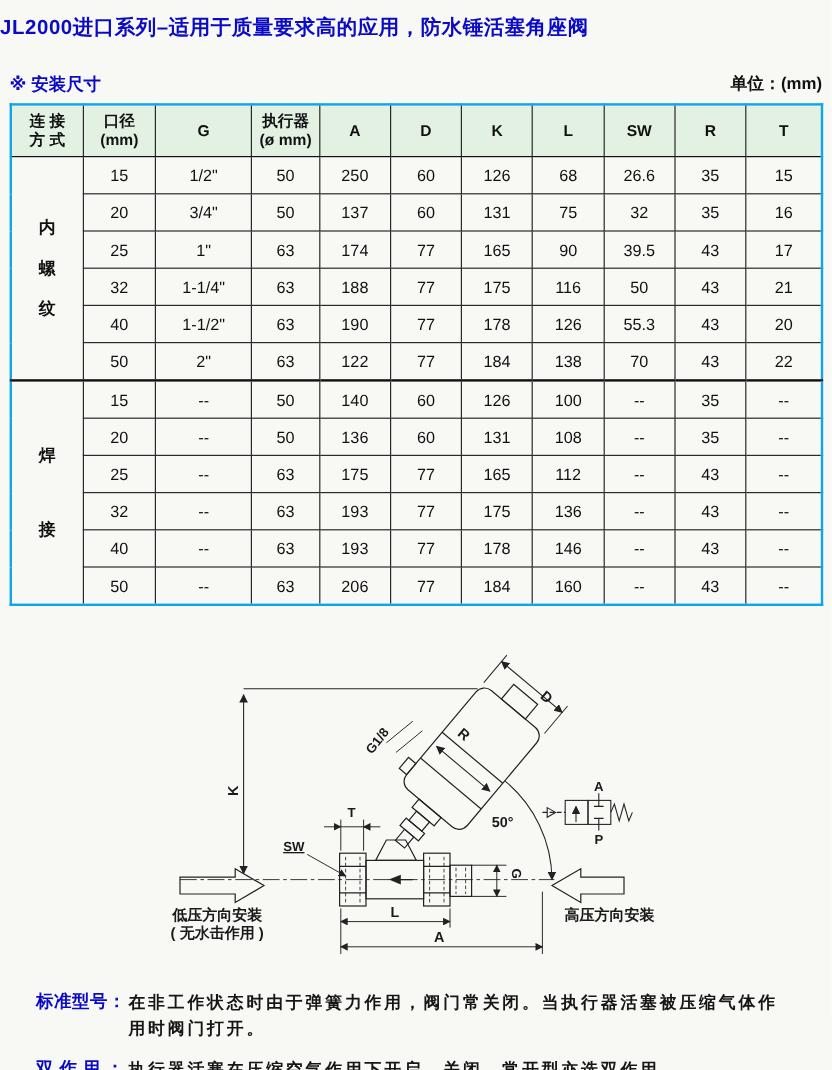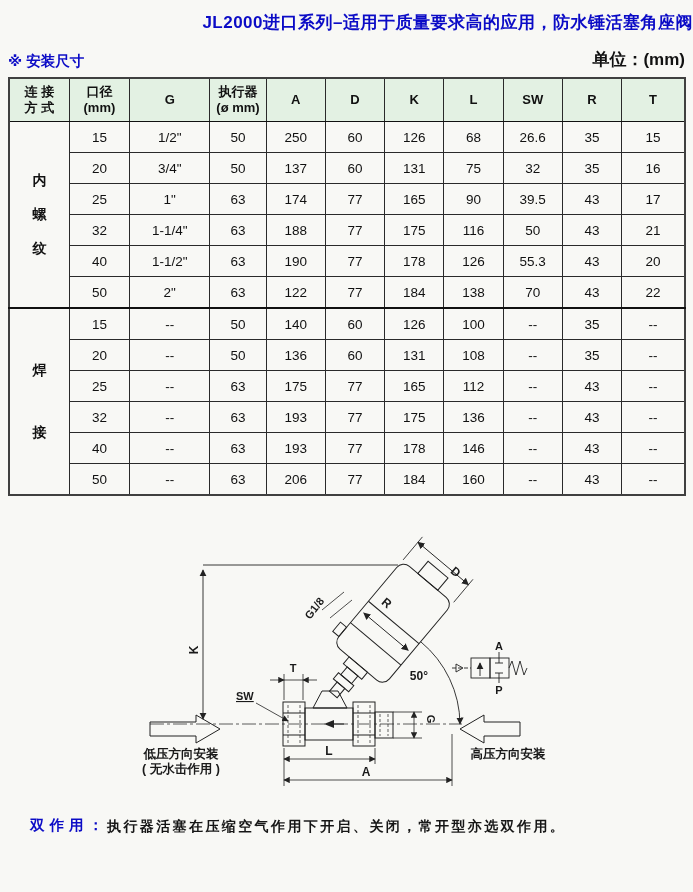--- a/index.html
+++ b/index.html
@@ -1,36 +1,36 @@
 <!DOCTYPE html>
 <html><head>
 <meta charset="utf-8">
 <style>
   html,body{margin:0;padding:0;}
   .page{
     width:693px;height:892px;background:#f8f8f5;position:relative;
     font-family:"Liberation Sans","DejaVu Sans",sans-serif;color:#111;overflow:hidden;
   }
   .title{
-    padding-top:11px;text-align:right;font-size:17px;font-weight:bold;
+    padding-top:11px;text-align:left;font-size:17px;font-weight:bold;
     color:#0b0bc6;letter-spacing:0.5px;
   }
   .section-row{
-    margin:14px 8px 6px 8px;display:flex;justify-content:space-between;align-items:flex-end;
+    margin:27px 8px 6px 8px;display:flex;justify-content:space-between;
   }
   .section-label{color:#0b0bc6;font-weight:bold;font-size:14.5px;}
-  .unit-label{color:#111;font-weight:bold;font-size:17px;}
+  .unit-label{color:#111;font-weight:bold;font-size:14px;}
   table.dims{
     margin-left:8px;border-collapse:collapse;table-layout:fixed;width:678px;
     font-size:13.5px;
   }
   table.dims th,table.dims td{
     border:1px solid #2a2a2a;text-align:center;vertical-align:middle;padding:0;
   }
-  table.dims{border:2px solid #404040;}
+  table.dims{border:2px solid #0ea5e9;}
   table.dims thead th{
     background:#e3f1e3;height:42px;font-weight:bold;font-size:13px;line-height:1.25;
     border-bottom:1.5px solid #111;
   }
   table.dims tbody td{height:30px;background:transparent;}
   tr.section-start td{border-top:2px solid #111;}
   .vlabel{display:flex;flex-direction:column;align-items:center;font-weight:bold;font-size:14px;}
   .vgap0{gap:16px;}
   .vgap1{gap:44px;}
   .c-conn{width:60px}.c-bore{width:60px}.c-g{width:80px}.c-act{width:56px}
@@ -374,18 +374,22 @@
       <polyline points="509,166 512,159 516,173 520,159 524,173 527,166"></polyline>
       <line x1="452" y1="166" x2="471" y2="166" stroke-dasharray="4 2"></line>
       <polygon points="456,162 463,166 456,170"></polygon>
     </g>
     <text x="499" y="148" font-size="11" font-weight="bold" text-anchor="middle">A</text>
     <text x="499" y="192" font-size="11" font-weight="bold" text-anchor="middle">P</text>
   </svg>
 
   <div class="notes">
     <div class="note">
+      <span class="note-term">标准型号：</span>
+      <span class="note-desc">在非工作状态时由于弹簧力作用，阀门常关闭。当执行器活塞被压缩气体作用时阀门打开。</span>
+    </div>
+    <div class="note">
       <span class="note-term">双 作 用 ：</span>
       <span class="note-desc">执行器活塞在压缩空气作用下开启、关闭，常开型亦选双作用。</span>
     </div>
   </div>
 
 </div>
 
 </body></html>

